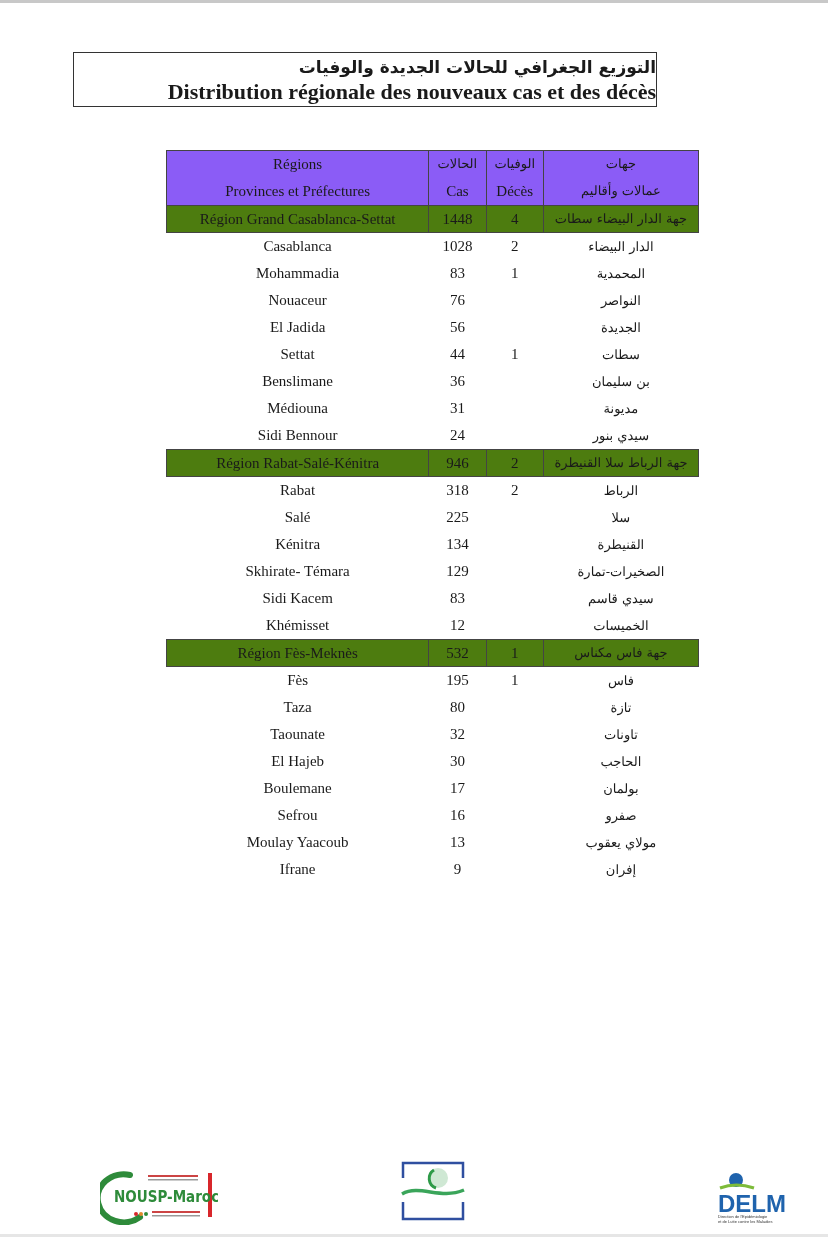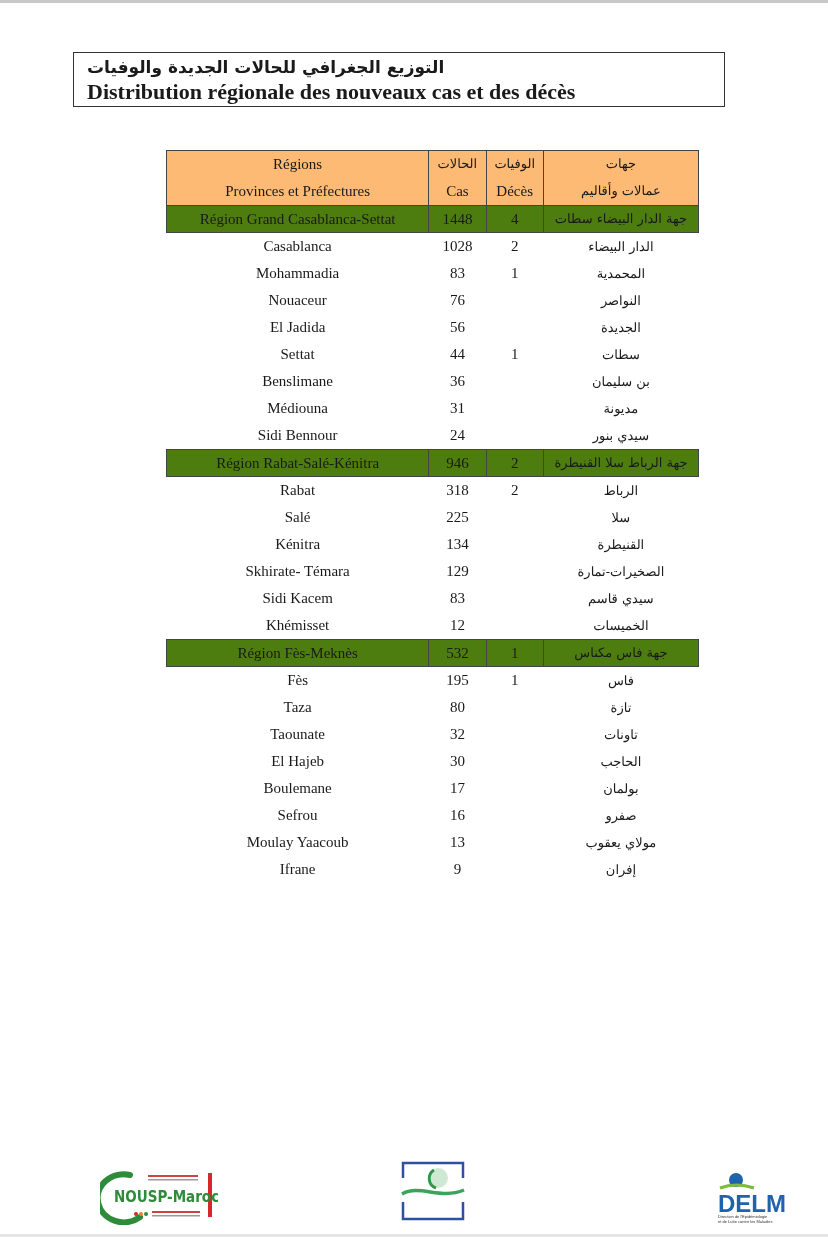--- a/index.html
+++ b/index.html
@@ -6,22 +6,22 @@
   body {
     width: 828px; height: 1237px; position: relative; overflow: hidden;
     background: #ffffff;
     font-family: "Liberation Serif", "DejaVu Serif", serif;
     color: #1a1a1a;
   }
   .top-edge { position: absolute; left: 0; top: 0; width: 828px; height: 3px; background: #c8c8c8; }
   .bottom-edge { position: absolute; left: 0; bottom: 0; width: 828px; height: 3px; background: #e6e6e6; }
 
   .title-box {
-    position: absolute; left: 73px; top: 52px; width: 652px; height: 55px;
-    border: 1.5px solid #333; box-sizing: border-box; text-align: left; padding-left: 13px;
+    position: absolute; left: 73px; top: 52px; width: 584px; height: 55px;
+    border: 1.5px solid #333; box-sizing: border-box; text-align: right; padding-left: 13px;
   }
   .title-ar {
     font-family: "DejaVu Sans", sans-serif; font-weight: bold;
     font-size: 17px; line-height: 24px; margin-top: 2px; direction: rtl;
   }
   .title-fr {
     font-family: "Liberation Serif", serif; font-weight: bold;
     font-size: 22px; line-height: 26px;
   }
 
@@ -32,21 +32,21 @@
   table.dist td {
     text-align: center; padding: 0; height: 27px; line-height: 27px;
     white-space: nowrap;
   }
   .c1 { width: 264px; }
   .c2 { width: 57px; }
   .c3 { width: 57px; }
   .c4 { width: 155px; }
   .ar { direction: rtl; font-family: "DejaVu Serif", serif; font-size: 13px; }
 
-  tr.head td { background: #fdba74; border: 1.5px solid #444; line-height: 26px; }
+  tr.head td { background: #8b5cf6; border: 1.5px solid #444; line-height: 26px; }
   tr.head td .ln { display: block; height: 27px; }
   tr.region td { background: #4d7c0f; border: 1.5px solid #444; height: 26px; line-height: 26px; }
 
   .logo { position: absolute; text-align: right; }
   .logo-nousp { left: 100px; top: 1165px; width: 118px; height: 60px; }
   .logo-ministry { left: 400px; top: 1160px; width: 66px; height: 62px; }
   .logo-delm { left: 714px; top: 1170px; width: 80px; height: 56px; }
 </style>
 </head>
 <body>

